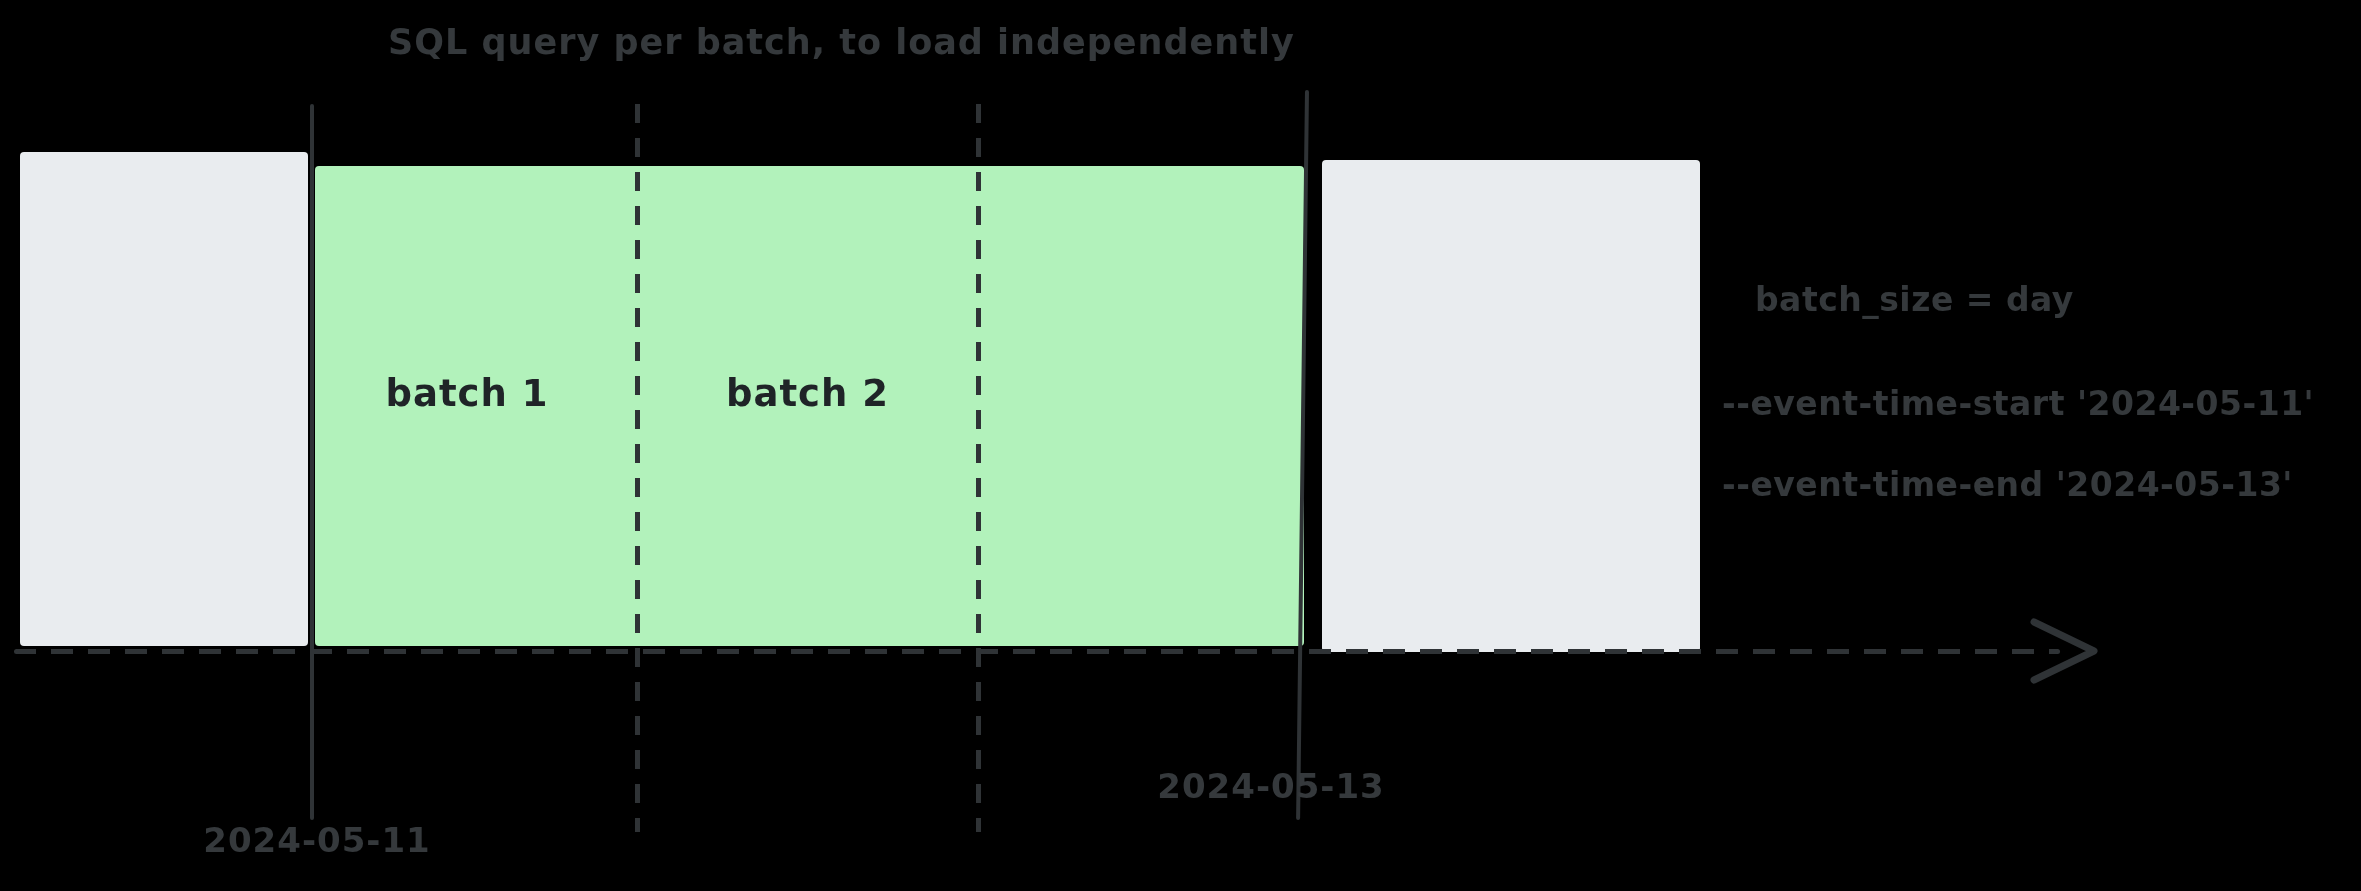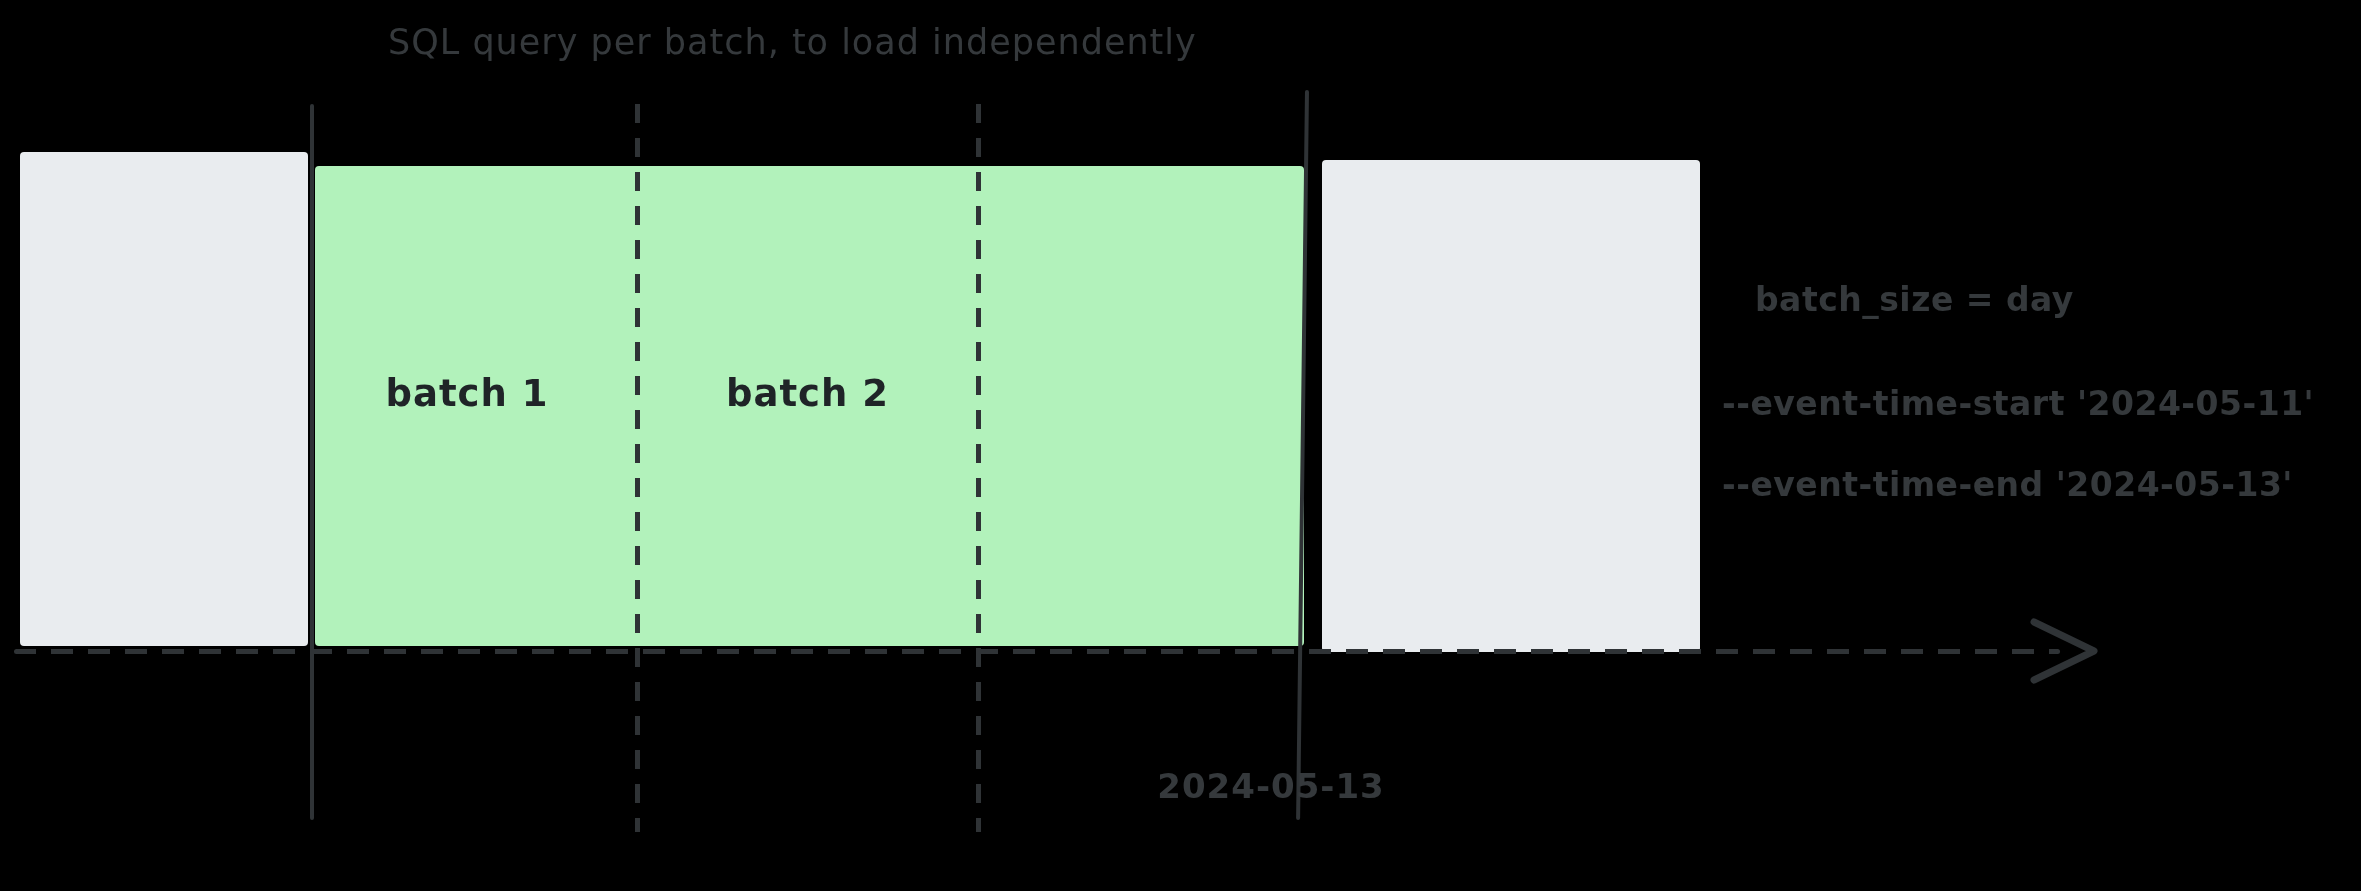--- a/index.html
+++ b/index.html
@@ -7,23 +7,24 @@
     position: relative;
     width: 2361px;
     height: 891px;
     background: var(--bg, #000);
     font-family: "DejaVu Sans", sans-serif;
     overflow: hidden;
   }
   .title {
     position: absolute;
     left: 388px; top: 22px; width: 846px;
+    text-align: center;
     font-size: 35px;
     letter-spacing: 1px;
-    font-weight: normal;
+    font-weight: bold;
     color: var(--text-dim, #34383b);
     white-space: nowrap;
   }
   .rect { position: absolute; border-radius: 4px; }
   .rect-outside { background: var(--outside-fill, #e9ecef); }
   .rect-batch   { background: var(--batch-fill, #b2f2bb); }
 
   .vline-solid {
     position: absolute;
     width: 4px;
@@ -98,19 +99,20 @@
   <div class="vline-solid" style="left:1305px; top:90px; height:730px; transform:rotate(0.7deg); transform-origin:top center;"></div>
 
   <div class="batch-label" style="left:306px; width:322px;">batch 1</div>
   <div class="batch-label" style="left:637px; width:341px;">batch 2</div>
 
   <div class="timeline"></div>
   <svg class="arrowhead" width="74" height="74" viewBox="0 0 74 74">
     <polyline points="6,8 66,37 6,66" fill="none" stroke="var(--line, #2f3336)" stroke-width="7" stroke-linecap="round" stroke-linejoin="round"></polyline>
   </svg>
 
+  <div class="date-label" style="left:187px; top:820px;">2024-05-11</div>
   <div class="date-label" style="left:1141px; top:766px;">2024-05-13</div>
 
   <div class="annotation" style="left:1755px; top:268px;">batch_size = day</div>
   <div class="annotation" style="top:372px;">--event-time-start '2024-05-11'</div>
   <div class="annotation" style="top:453px;">--event-time-end '2024-05-13'</div>
 
 </div>
 
 </body></html>

